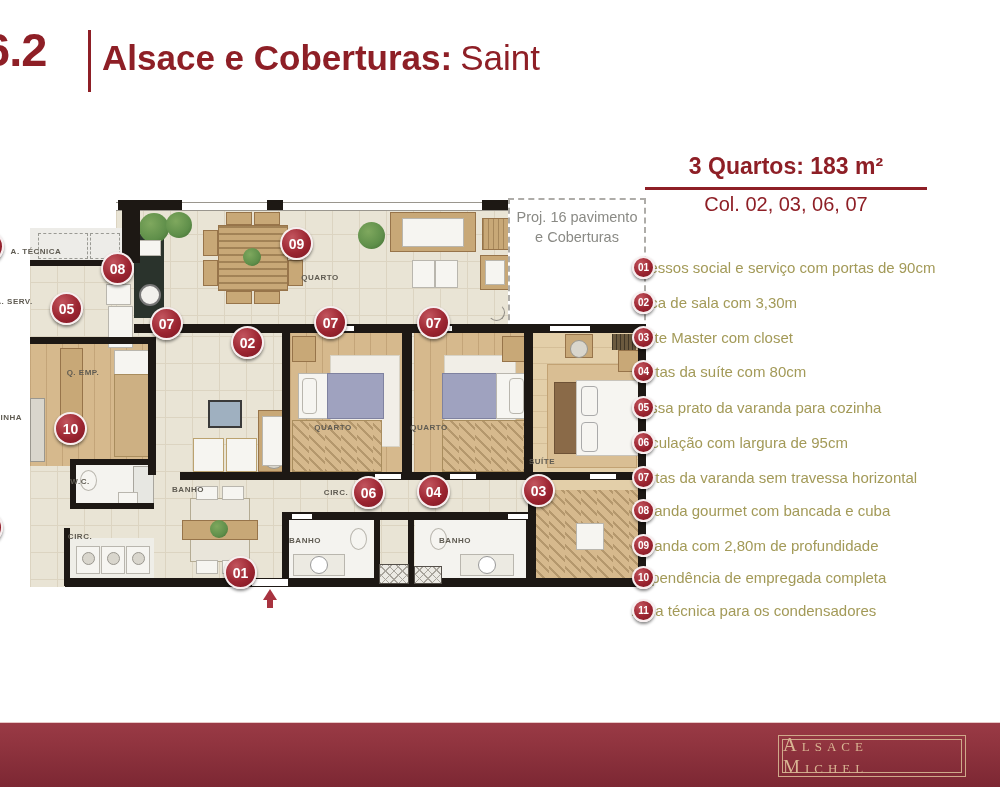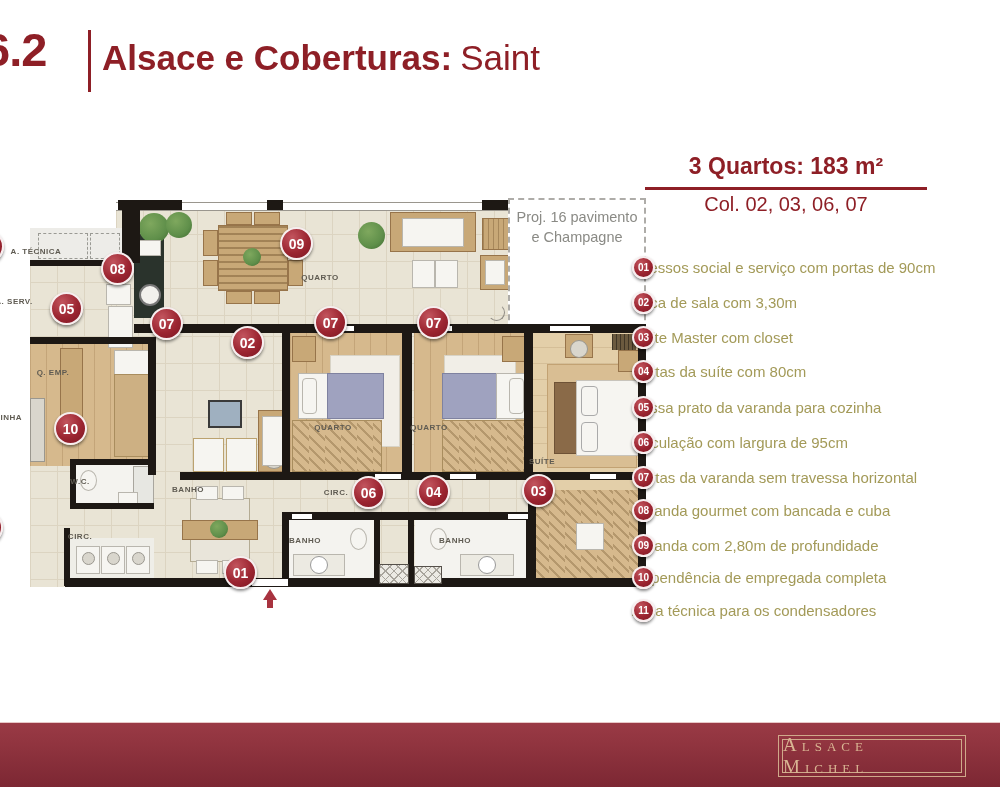--- a/index.html
+++ b/index.html
@@ -83,21 +83,21 @@
 <div class="summary-line"></div>
 <div class="summary-cols">Col. 02, 03, 06, 07</div>
 
 <div id="plan">
 
   <div class="abs tile" style="left:0;top:30px;width:616px;height:359px;"></div>
   <div class="abs tile" style="left:86px;top:9px;width:392px;height:122px;"></div>
 
   <div class="projbox">
     <div>Proj. 16 pavimento</div>
-    <div>e Champagne</div>
+    <div>e Coberturas</div>
   </div>
 
   <div class="abs" style="left:86px;top:4px;width:392px;height:7px;background:#fff;border-top:1px solid #9a968e;border-bottom:1px solid #9a968e;z-index:7;"></div>
   <div class="wall" style="left:88px;top:2px;width:64px;height:10px;"></div>
   <div class="wall" style="left:237px;top:2px;width:16px;height:10px;"></div>
   <div class="wall" style="left:452px;top:2px;width:26px;height:10px;"></div>
   <div class="wall" style="left:92px;top:5px;width:18px;height:60px;"></div>
 
   <div class="abs" style="left:0;top:30px;width:96px;height:34px;background:#edece8;z-index:2;"></div>
   <div class="dashedbox" style="left:8px;top:35px;width:48px;height:24px;"></div>
@@ -258,21 +258,21 @@
     <div class="badge plan" style="left: 54px; top: 412px;">10</div>
     <div class="badge plan" style="left: 352px; top: 476px;">06</div>
     <div class="badge plan" style="left: 417px; top: 475px;">04</div>
     <div class="badge plan" style="left: 522px; top: 474px;">03</div>
     <div class="badge plan" style="left: 224px; top: 556px;">01</div>
     <div class="badge plan" style="left: -30px; top: 511px;"></div>
   </div>
 <div id="label-layer">
     <span class="plan-label" style="left: 36px; top: 251px;">A. TÉCNICA</span>
     <span class="plan-label" style="left: 14px; top: 301px;">A. SERV.</span>
-    <span class="plan-label" style="left: 53px; top: 372px;">Q. EMP.</span>
+    <span class="plan-label" style="left: 83px; top: 372px;">Q. EMP.</span>
     <span class="plan-label" style="left: 2px; top: 417px;">COZINHA</span>
     <span class="plan-label" style="left: 80px; top: 481px;">W.C.</span>
     <span class="plan-label" style="left: 80px; top: 536px;">CIRC.</span>
     <span class="plan-label" style="left: 188px; top: 489px;">BANHO</span>
     <span class="plan-label" style="left: 320px; top: 277px;">QUARTO</span>
     <span class="plan-label" style="left: 333px; top: 427px;">QUARTO</span>
     <span class="plan-label" style="left: 429px; top: 427px;">QUARTO</span>
     <span class="plan-label" style="left: 542px; top: 461px;">SUÍTE</span>
     <span class="plan-label" style="left: 336px; top: 492px;">CIRC.</span>
     <span class="plan-label" style="left: 305px; top: 540px;">BANHO</span>

